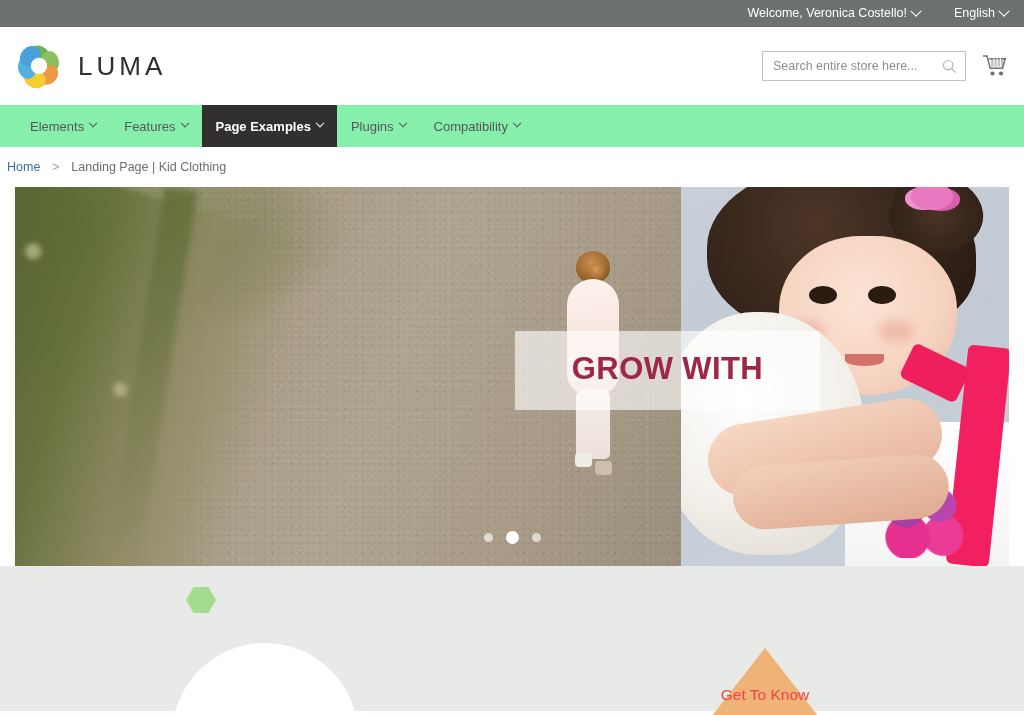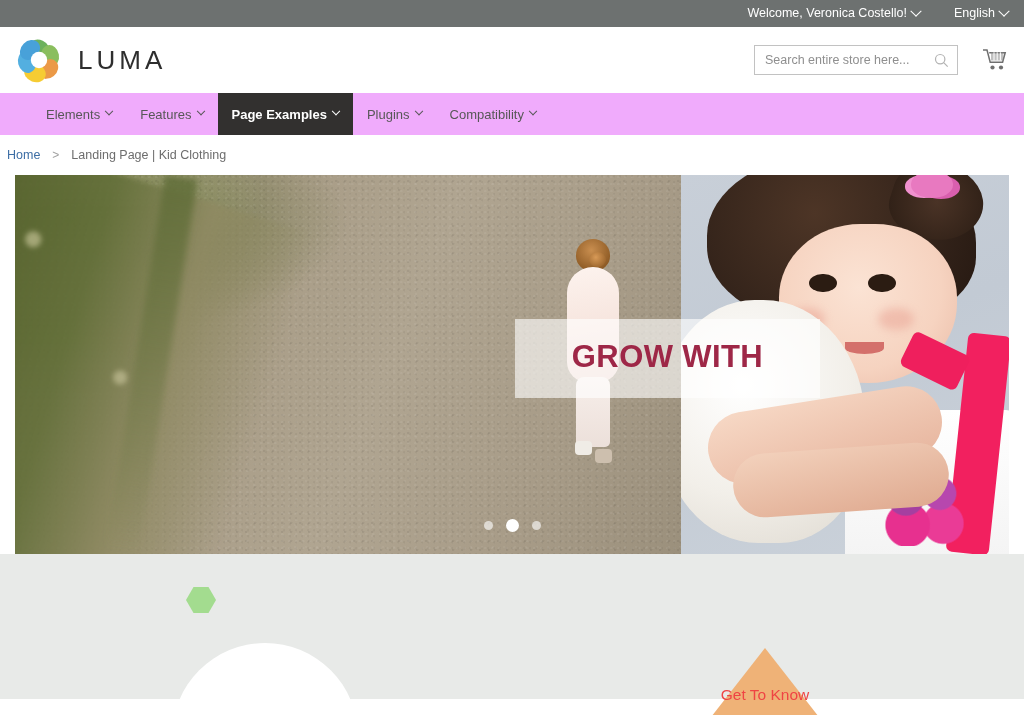--- a/index.html
+++ b/index.html
@@ -34,40 +34,40 @@
   .caret {
     display: inline-block;
     width: 8px; height: 8px;
     border-right: 1.4px solid currentColor;
     border-bottom: 1.4px solid currentColor;
     transform: rotate(45deg) translate(-2px,-2px);
   }
 
   
   .header {
-    height: 66px;
+    height: 78px;
     background: #ffffff;
     display: flex;
     align-items: center;
     padding: 0 16px 0 14px;
     position: relative;
   }
   .logo-wrap { display: flex; align-items: center; gap: 14px; }
   .logo-mark { width: 50px; height: 50px; position: relative; }
   .logo-text {
     font-size: 26px;
     letter-spacing: 4px;
     color: #2e2e2e;
     font-weight: 400;
   }
   .header-right {
     margin-left: auto;
     display: flex;
     align-items: center;
-    gap: 24px;
+    gap: 16px;
   }
   .search-box {
     width: 204px;
     height: 30px;
     border: 1px solid #c2c2c2;
     background: #fff;
     display: flex;
     align-items: center;
     padding: 0 8px 0 10px;
   }
@@ -80,24 +80,24 @@
     font-family: "Liberation Sans", sans-serif;
     background: transparent;
   }
   .search-box input::placeholder { color: #8f8f8f; }
   .search-ico { width: 15px; height: 15px; flex: 0 0 auto; opacity: .65; }
   .cart-ico { width: 26px; height: 24px; }
 
   
   .nav {
     height: 42px;
-    background: #f0abfc;
+    background: #86efac;
     display: flex;
     align-items: stretch;
-    padding-left: 32px;
+    padding-left: 16px;
     text-align: right;
   }
   .nav-item {
     display: flex;
     align-items: center;
     gap: 6px;
     padding: 0 14px;
     font-size: 13px;
     color: #575757;
     white-space: nowrap;

